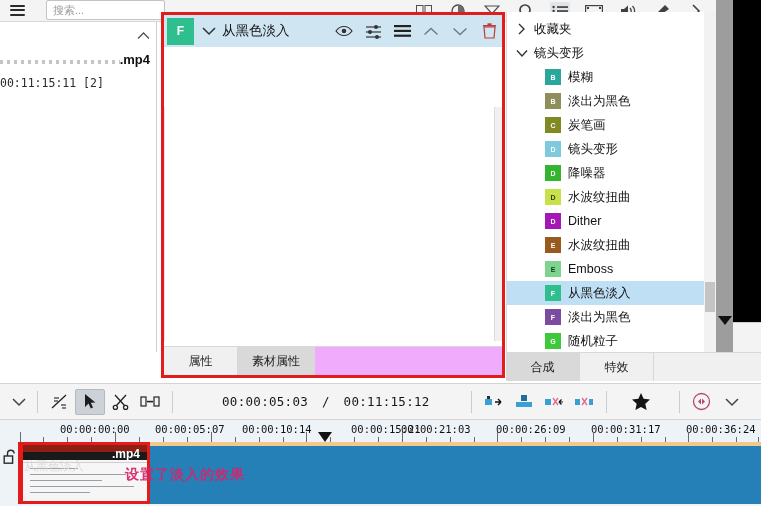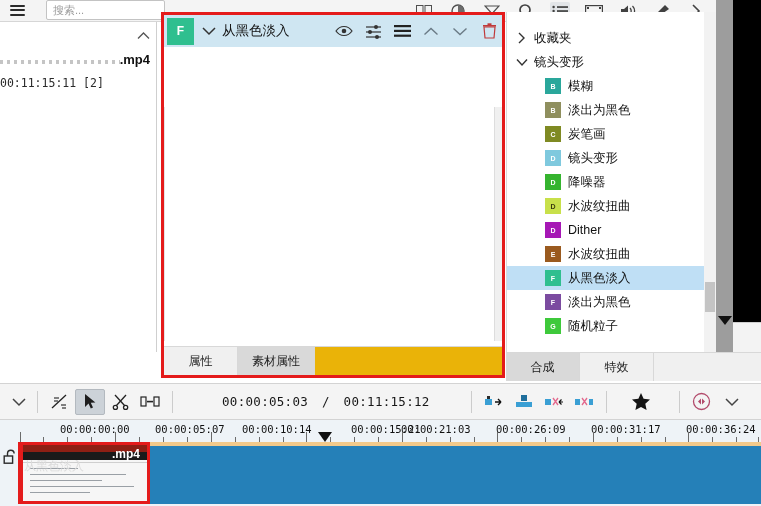--- a/index.html
+++ b/index.html
@@ -99,21 +99,21 @@
   #eff-body {
     position: absolute; left: 0; top: 92px; width: 338px; bottom: 34px;
     background: #ffffff; border-left: 1px solid #e4e4e4;
   }
   #eff-scroll-track {
     position: absolute; right: 0; top: 0; width: 8px; height: 100%;
     background: #f0f0f0; border-left: 1px solid #dddddd;
   }
   #eff-tabs {
     position: absolute; left: 0; bottom: 0; width: 338px; height: 29px;
-    background: #eab308; border-top: 1px solid #d8d8d8; display: flex; align-items: stretch;
+    background: #f0abfc; border-top: 1px solid #d8d8d8; display: flex; align-items: stretch;
   }
   .tab {
     min-width: 74px; padding: 0 14px; display: flex; align-items: center; justify-content: center;
     font-size: 12px; border-right: 1px solid #d8d8d8; background: #f0f0f0; color: #1c1c1c;
   }
   .tab.selected { background: #d9d9d9; }
 
   
   #lib-panel {
     position: absolute; left: 506px; top: 12px; width: 210px; height: 340px;
@@ -352,21 +352,21 @@
     </div>
 
     <div id="eff-tabs">
       <div class="tab">属性</div>
       <div class="tab selected">素材属性</div>
     </div>
   </div>
 
   <div id="lib-panel">
 
-    <div class="lib-group" style="margin-top:14px;">
+    <div class="lib-group" style="margin-top:5px;">
       <span class="chev icon">
         <svg width="9" height="12" viewBox="0 0 9 12">
             <path d="M2 1l5 5-5 5" fill="none" stroke="#333" stroke-width="1.4"></path>
           </svg>
       </span>
       <span>收藏夹</span>
     </div>
 
     <div class="lib-group">
       <span class="chev icon">
@@ -401,20 +401,24 @@
       <span class="lib-badge" style="background:#c8e04a;color:#3a3a10">D</span>
       <span>水波纹扭曲</span>
     </div>
     <div class="lib-item">
       <span class="lib-badge" style="background:#a618b5">D</span>
       <span>Dither</span>
     </div>
     <div class="lib-item">
       <span class="lib-badge" style="background:#9a5a1f">E</span>
       <span>水波纹扭曲</span>
+    </div>
+    <div class="lib-item">
+      <span class="lib-badge" style="background:#7ed48f;color:#143a1c">E</span>
+      <span>Emboss</span>
     </div>
     <div class="lib-item selected">
       <span class="lib-badge" style="background:#2fbf8f">F</span>
       <span>从黑色淡入</span>
     </div>
     <div class="lib-item">
       <span class="lib-badge" style="background:#7b4ba0">F</span>
       <span>淡出为黑色</span>
     </div>
     <div class="lib-item">
@@ -615,14 +619,15 @@
         <div class="doc-line" style="left:0px;  top:2px;  width:126px; background:#cfcfcf;"></div>
       </div>
     </div>
 
     <div id="left-fade-bar"></div>
     <div id="clip-selection"></div>
     <div id="clip-label">从黑色淡入</div>
     <div id="clip-filename">.mp4</div>
   </div>
 
+  <div id="annotation">设置了淡入的效果</div>
 
 </div>
 
 </body></html>

